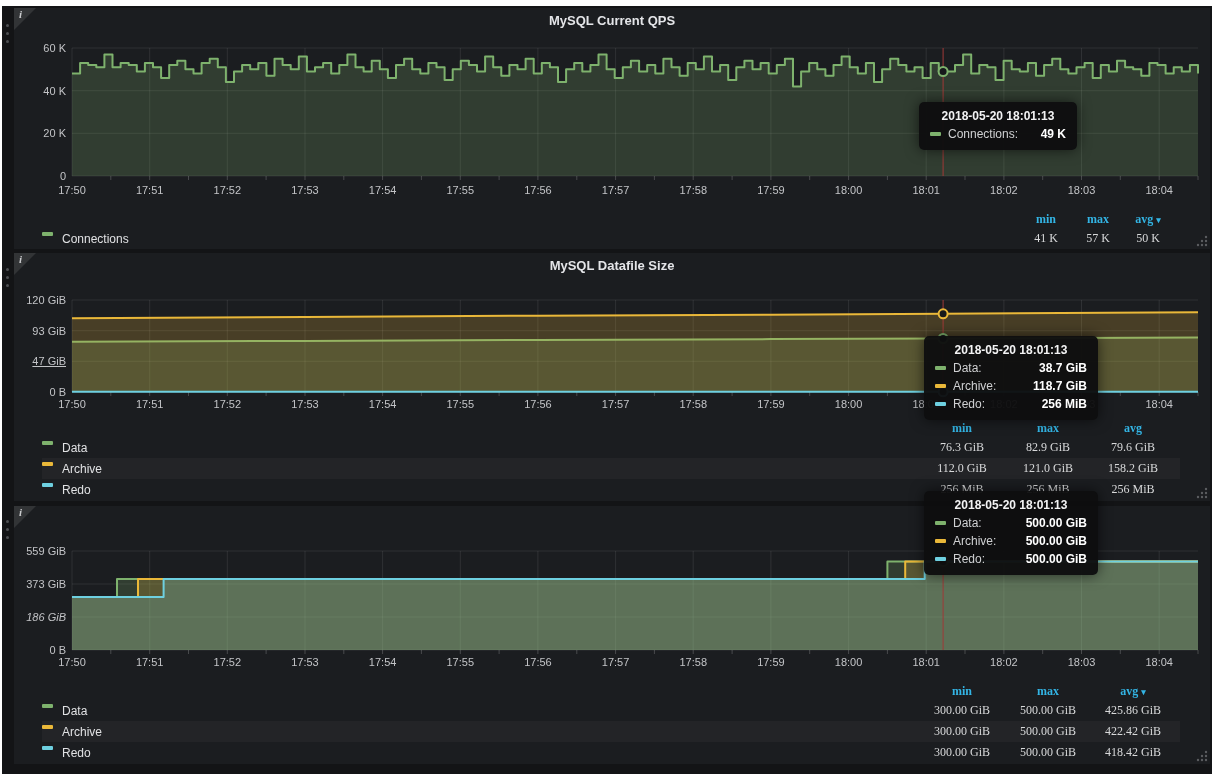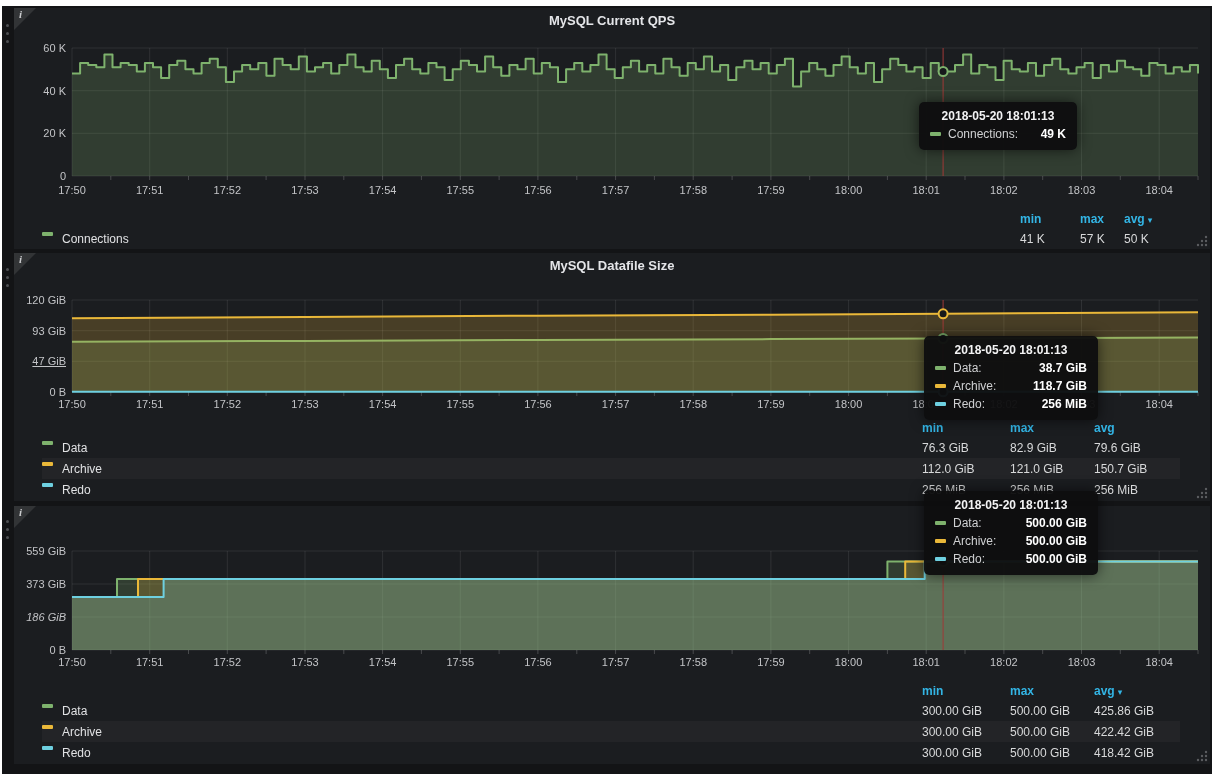--- a/index.html
+++ b/index.html
@@ -65,21 +65,21 @@
   .p1 .legend{top:202px}
   .p2 .legend{top:166px}
   .p3 .legend{top:176px}
   .lrow{
     display:grid;grid-template-columns:1fr 88px 84px 86px;
     align-items:center;height:21px;
   }
   .p1 .lrow{grid-template-columns:1fr 60px 44px 56px;}
   .lrow.stripe{background:rgba(255,255,255,0.035);}
   .lhead{height:18px;}
-  .lval{text-align:left;font-size:12px;color:#d8d9da;padding-right:8px;white-space:nowrap;}
+  .lval{text-align:center;font-size:12px;color:#d8d9da;padding-right:8px;white-space:nowrap;font-family:Liberation Serif, serif;}
   .lhead .lval{color:#33b5e5;font-weight:700;cursor:pointer;}
   .caret{font-size:9px;margin-left:3px;color:#33b5e5;}
   .lname{display:flex;align-items:flex-start;gap:9px;font-size:12px;color:#e0e1e3;cursor:pointer;}
   .ldash{width:11px;height:4px;border-radius:1px;flex:0 0 auto;}
 
   .grip{position:absolute;right:1px;bottom:1px;width:14px;height:14px;cursor:nwse-resize;}
 
   .gtooltip{
     position:absolute;z-index:30;
     background:rgba(14,14,15,0.96);
@@ -334,21 +334,21 @@
           <span class="lval">82.9 GiB</span>
           <span class="lval">79.6 GiB</span>
         </div>
         <div class="lrow stripe">
           <span class="lname">
             <span class="ldash" style="background: rgb(234, 184, 57);"></span>
             <span>Archive</span>
           </span>
           <span class="lval">112.0 GiB</span>
           <span class="lval">121.0 GiB</span>
-          <span class="lval">150.7 GiB</span>
+          <span class="lval">158.2 GiB</span>
         </div>
         <div class="lrow">
           <span class="lname">
             <span class="ldash" style="background: rgb(110, 208, 224);"></span>
             <span>Redo</span>
           </span>
           <span class="lval">256 MiB</span>
           <span class="lval">256 MiB</span>
           <span class="lval">256 MiB</span>
         </div>

